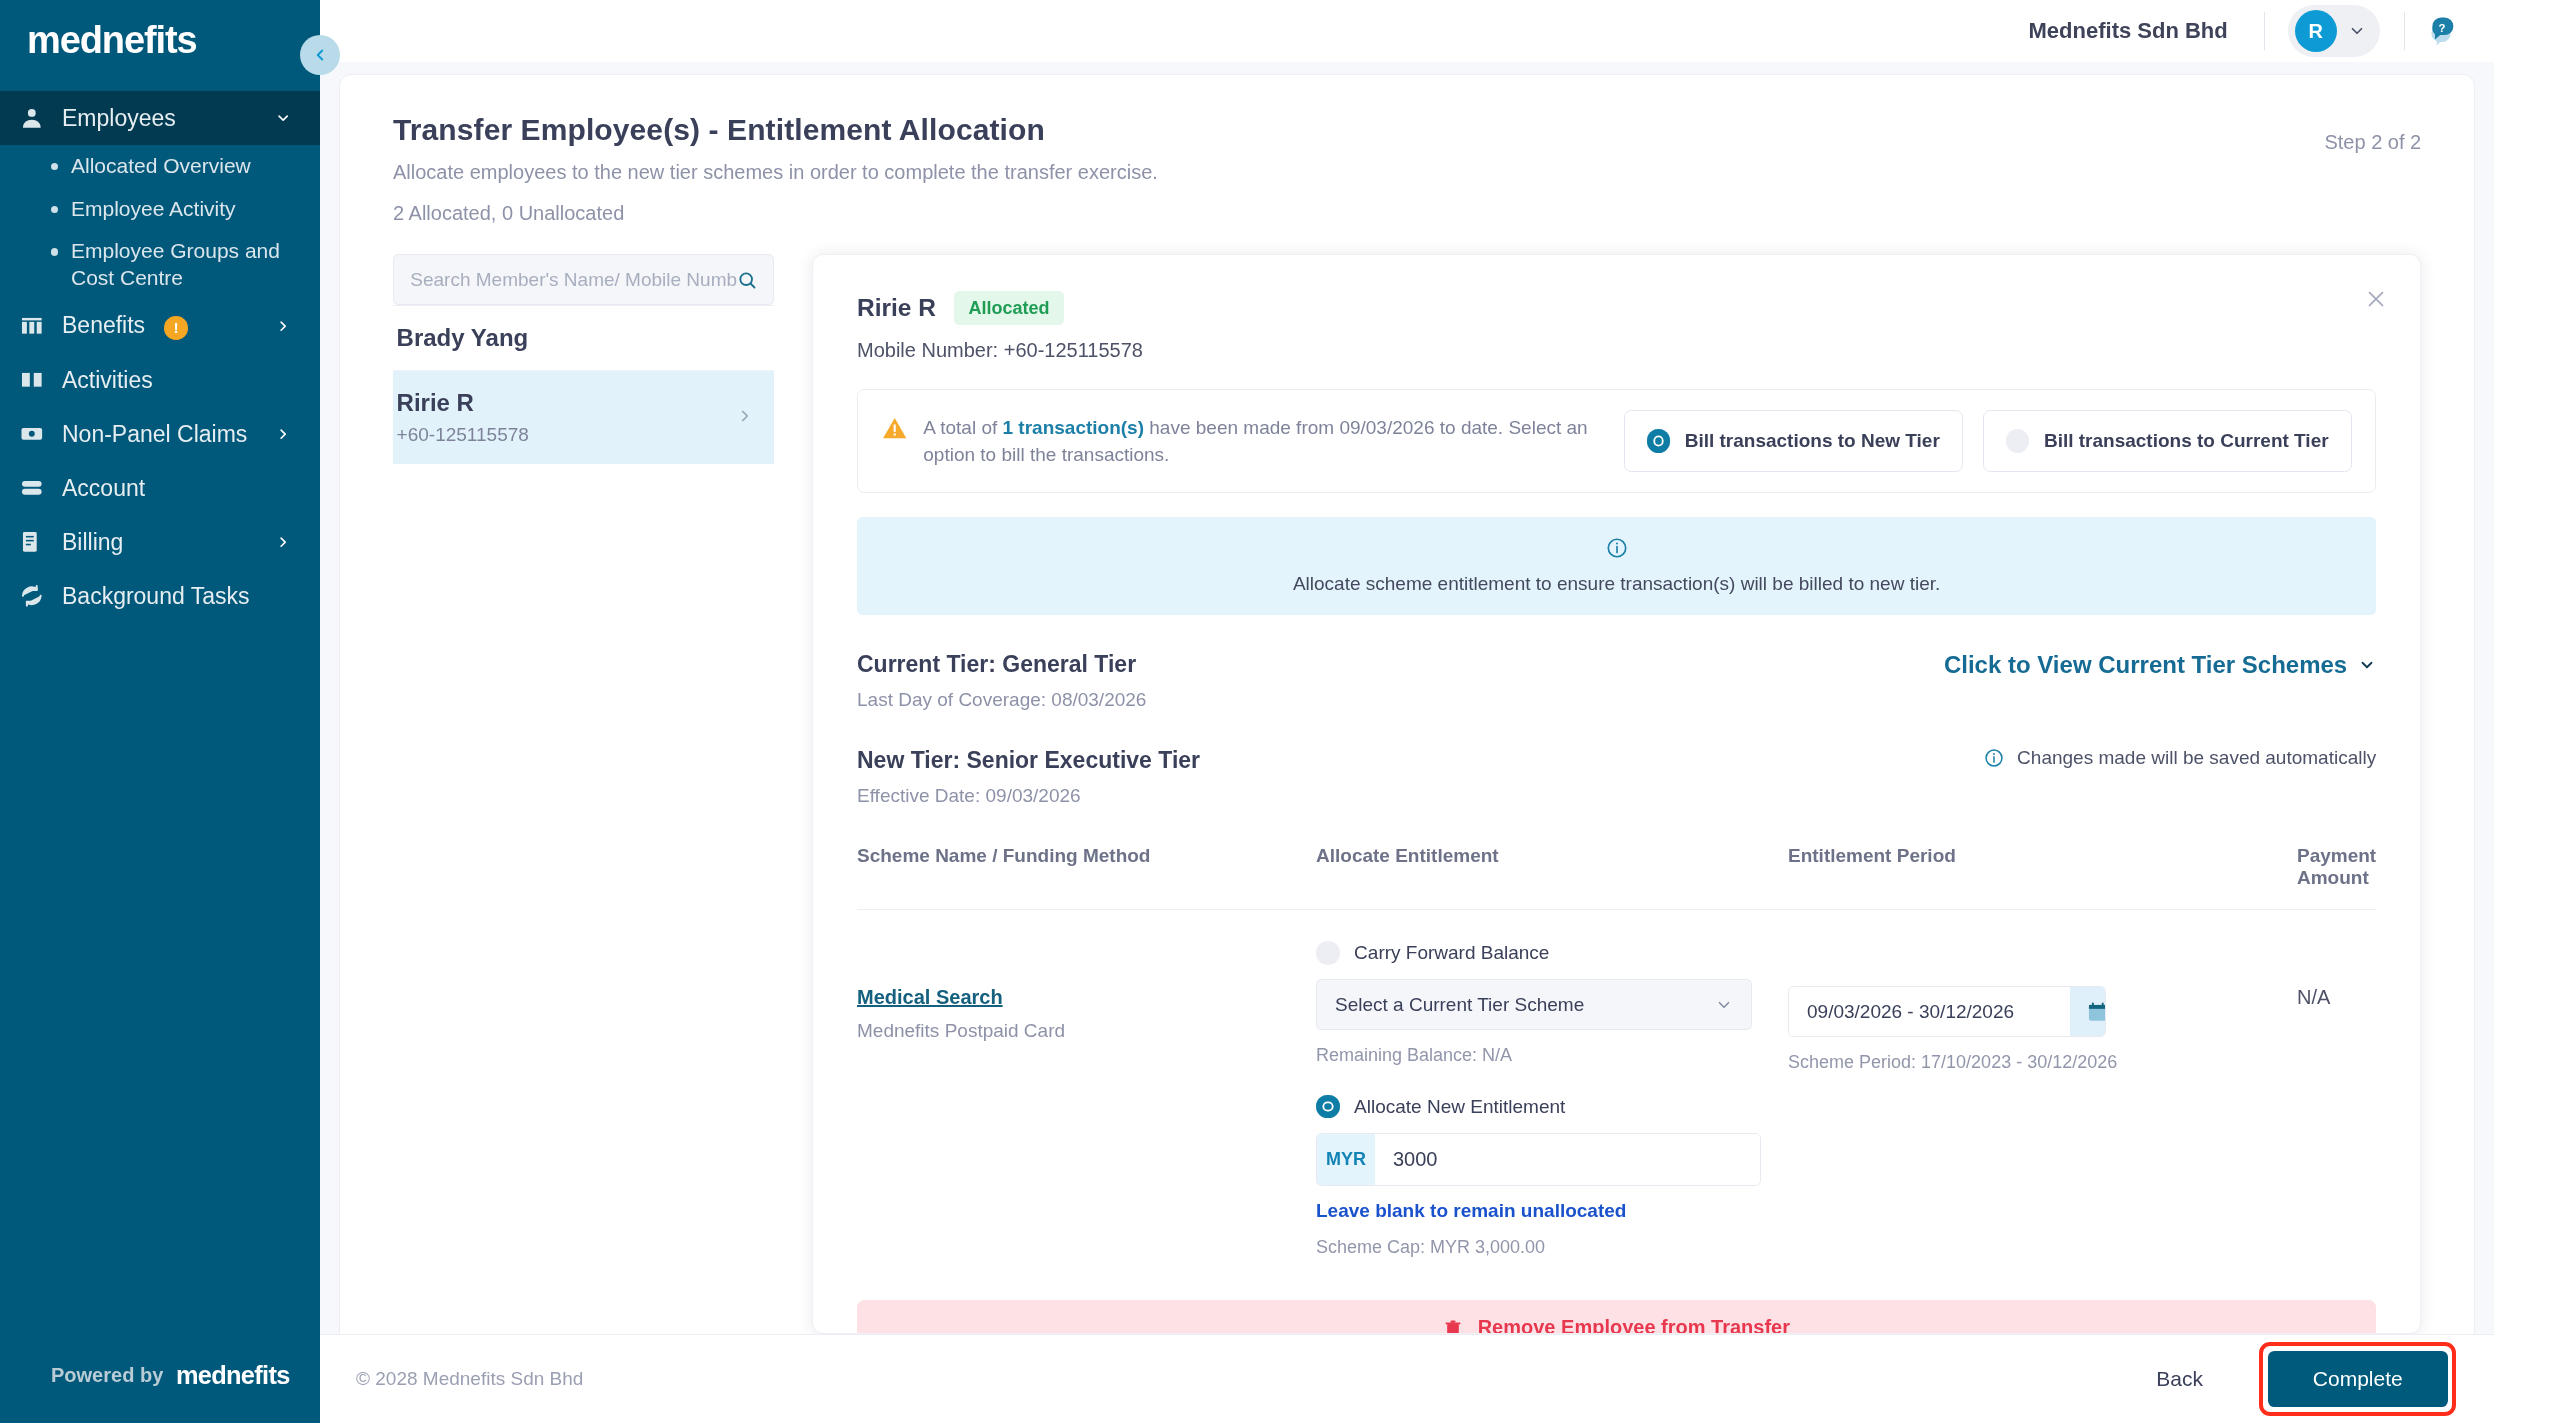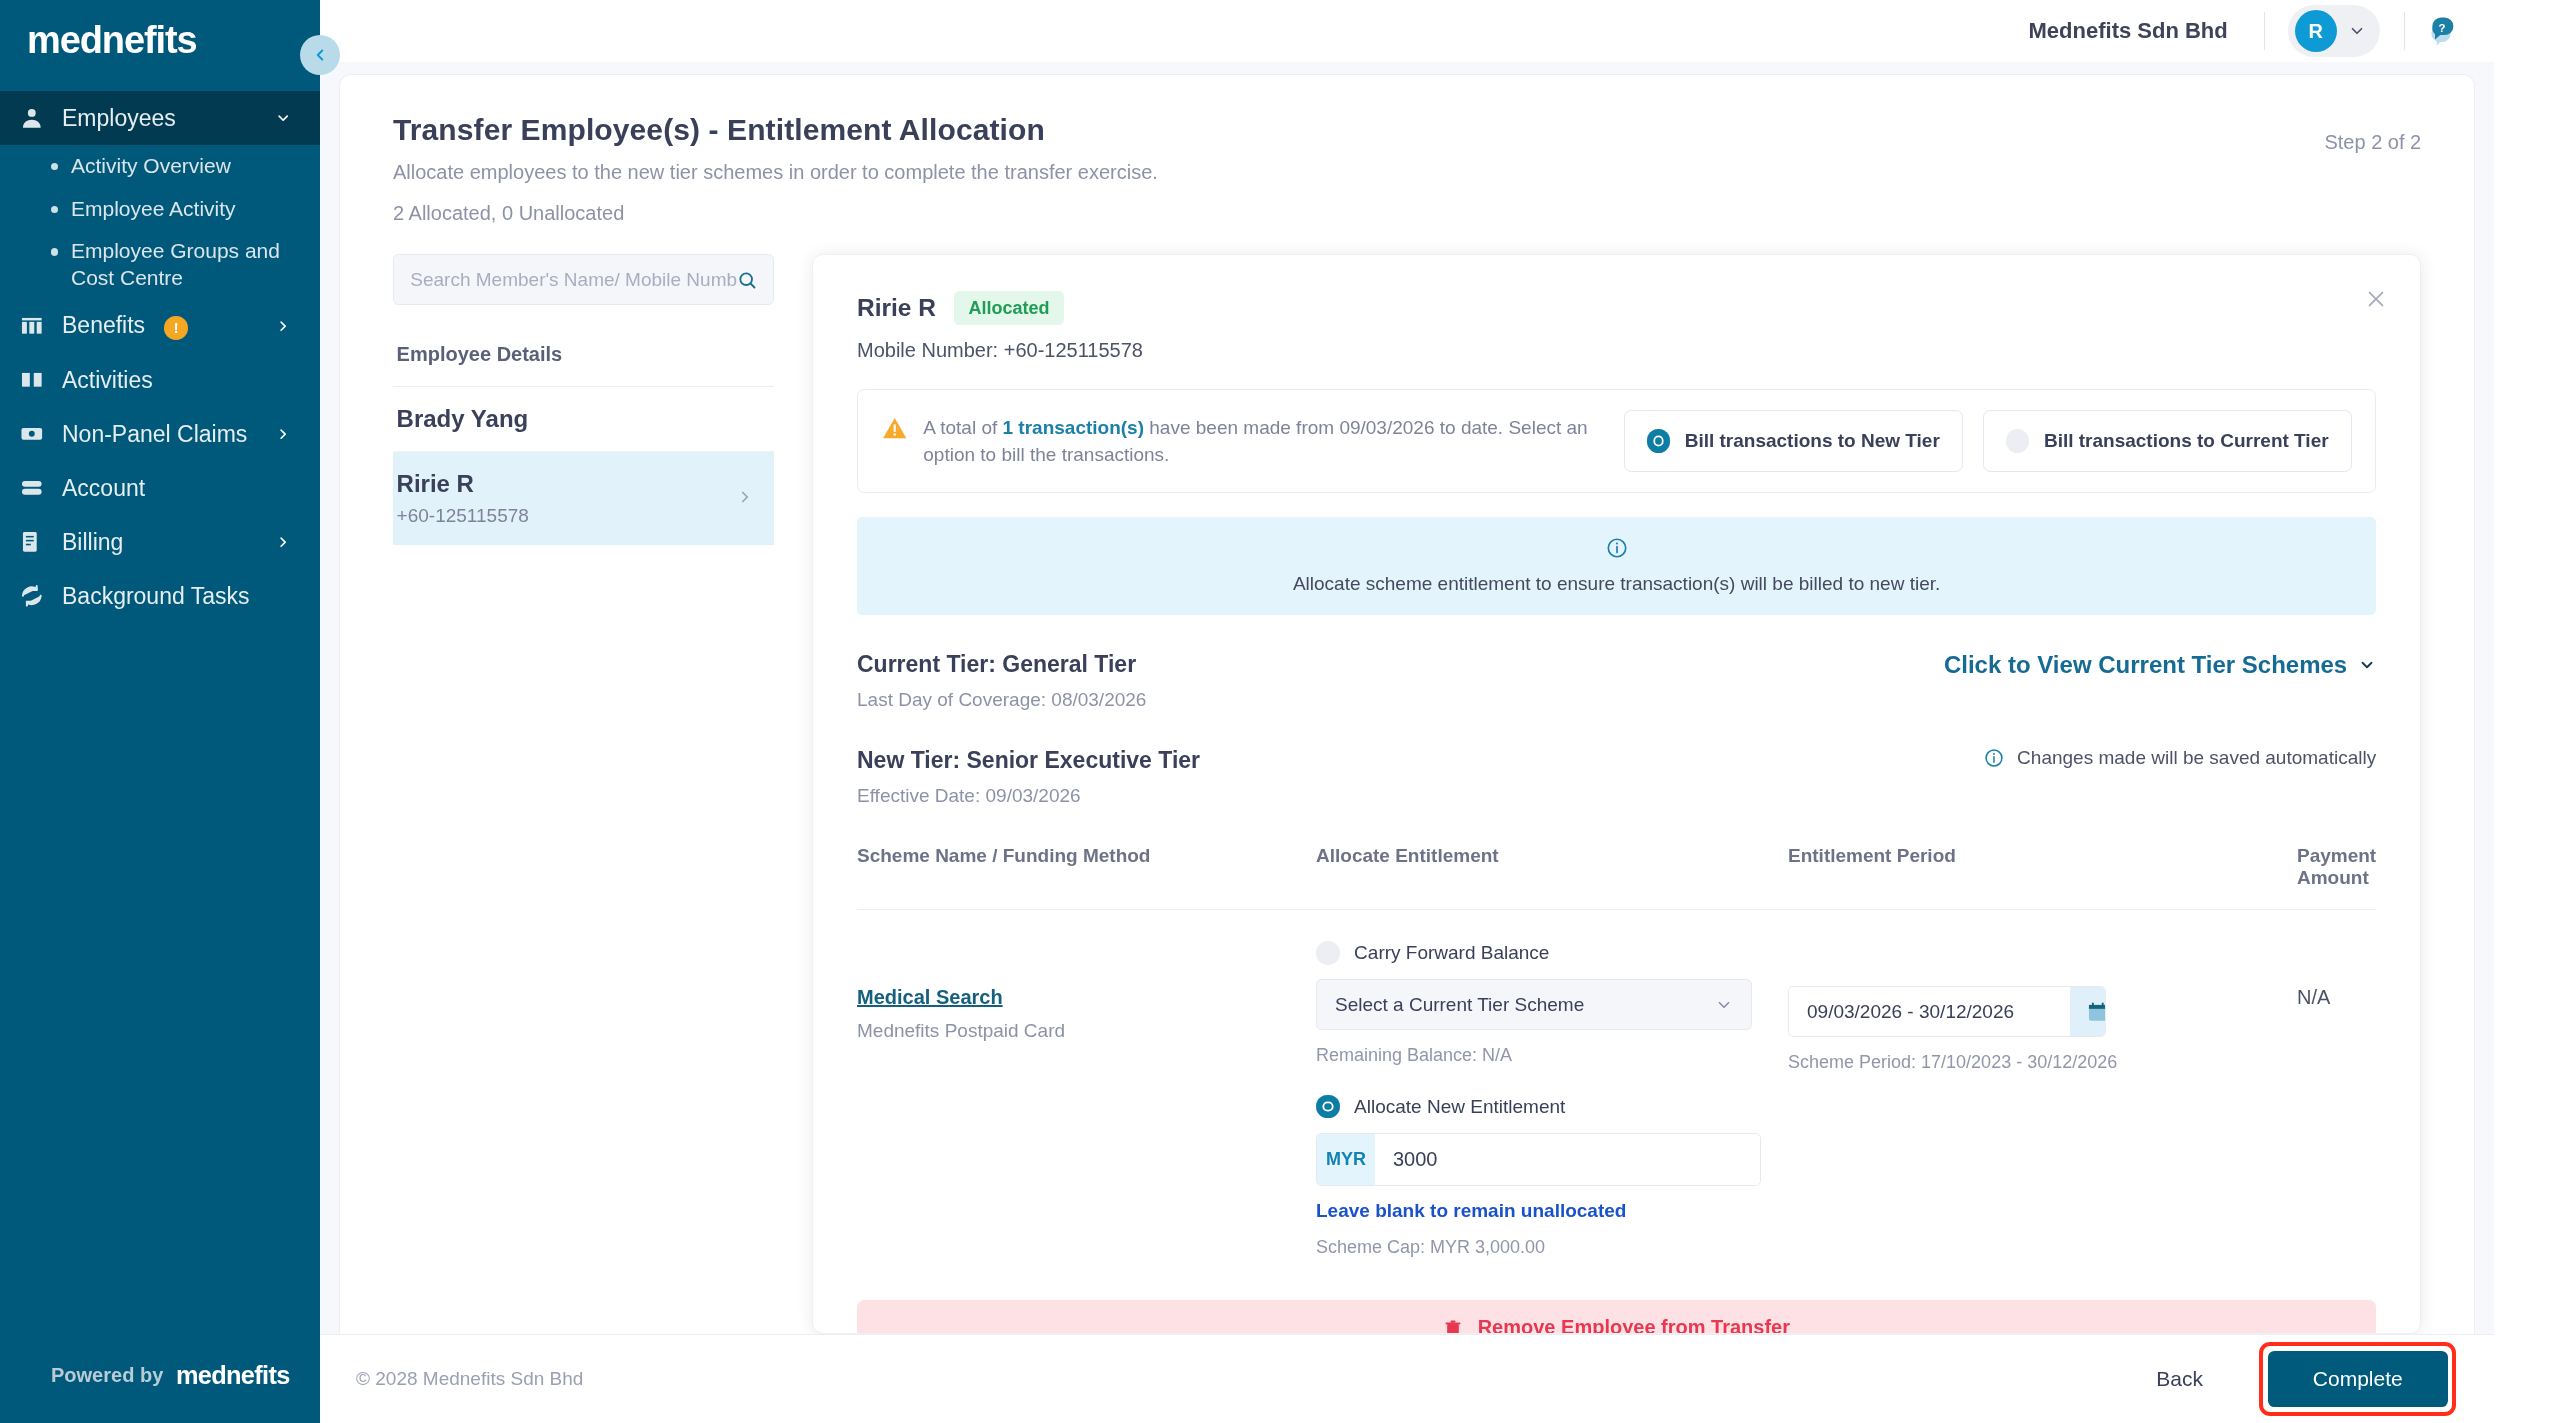--- a/index.html
+++ b/index.html
@@ -281,21 +281,21 @@
           <svg viewBox="0 0 24 24" stroke-linecap="round" stroke-linejoin="round">
               <polyline points="6 9 12 15 18 9"></polyline>
             </svg>
         </span>
       </div>
 
       <div class="sub-item">
         <span class="sub-dot">
             <i></i>
           </span>
-        <span>Activity Overview</span>
+        <span>Allocated Overview</span>
       </div>
       <div class="sub-item">
         <span class="sub-dot">
             <i></i>
           </span>
         <span>Employee Activity</span>
       </div>
       <div class="sub-item">
         <span class="sub-dot">
             <i></i>
@@ -429,21 +429,20 @@
 
           <div class="emp-panel">
             <div class="search-box">
               <input type="text" value="" placeholder="Search Member's Name/ Mobile Number" style="">
               <svg viewBox="0 0 24 24" stroke-linecap="round">
                   <circle cx="11" cy="11" r="7"></circle>
                   <line x1="16.5" y1="16.5" x2="21" y2="21"></line>
                 </svg>
             </div>
 
-            <div class="emp-head">Employee Details</div>
 
             <div class="emp-list">
               <div class="emp-item">
                 <div>
                   <div class="emp-name">Brady Yang</div>
                 </div>
               </div>
               <div class="emp-item selected">
                 <div>
                   <div class="emp-name">Ririe R</div>

